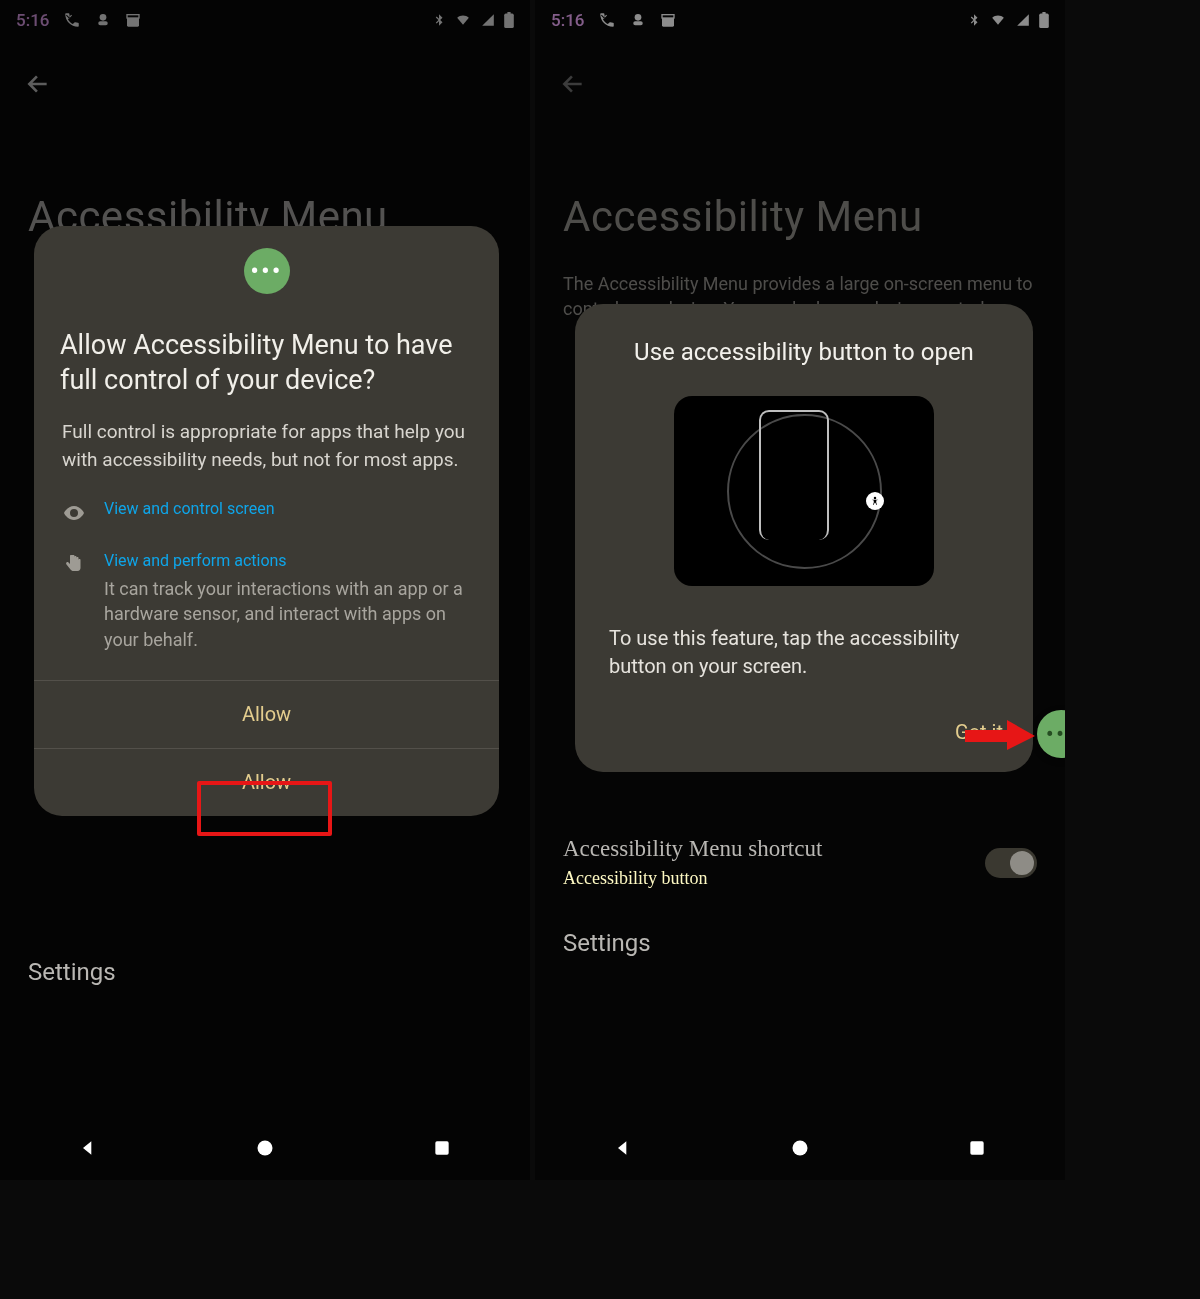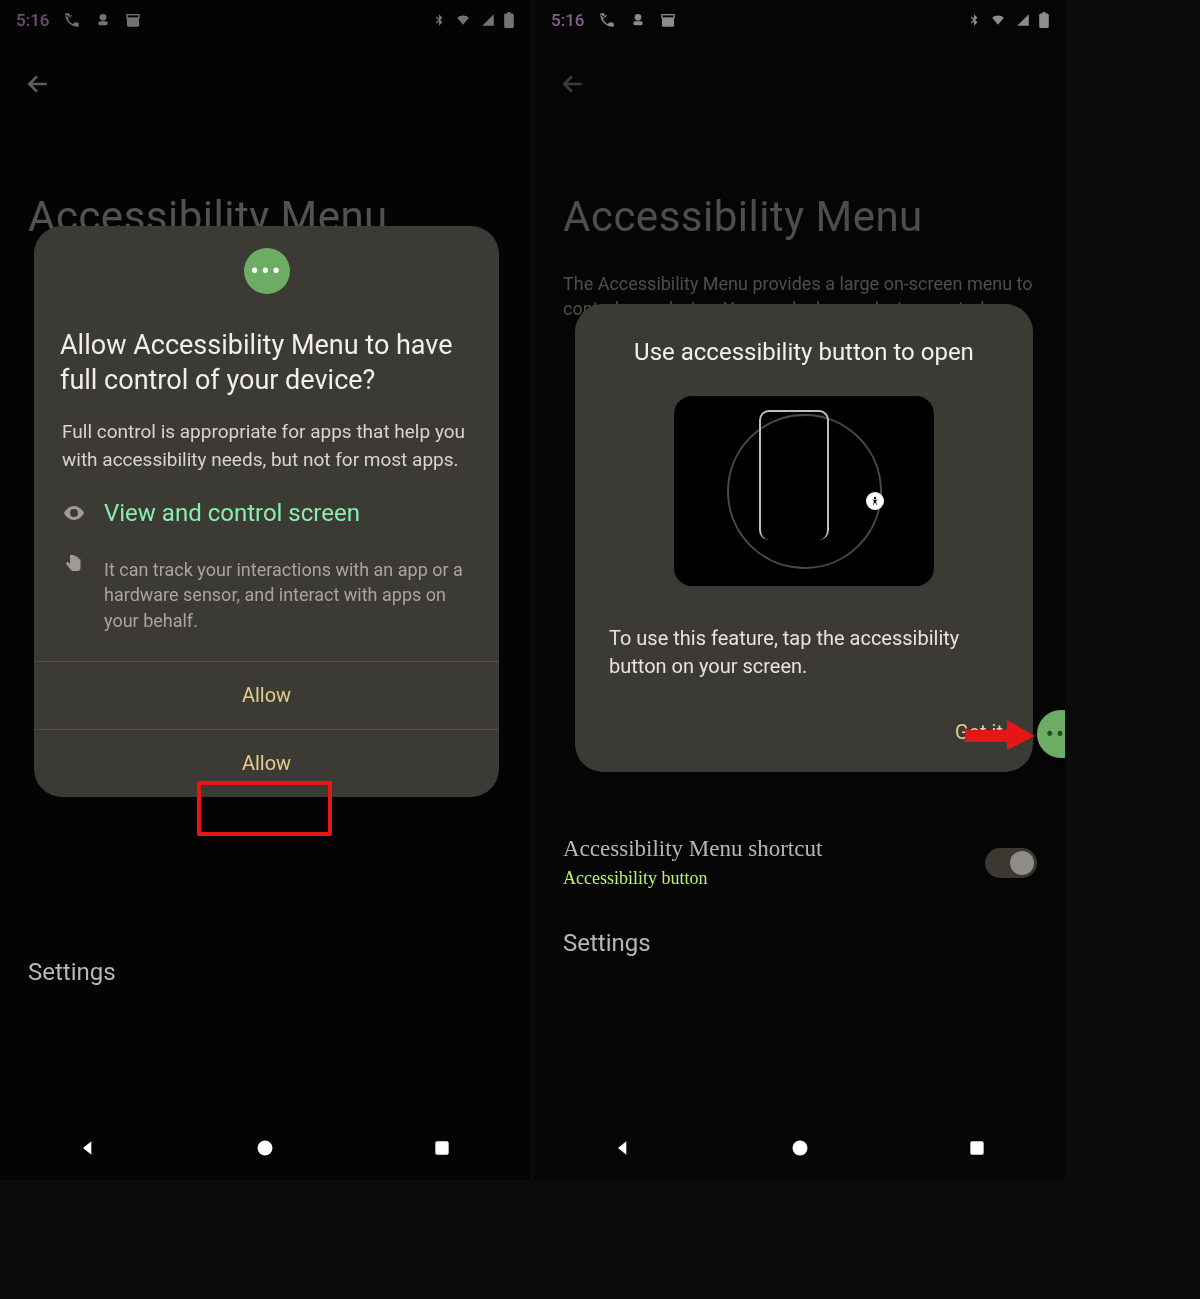--- a/index.html
+++ b/index.html
@@ -63,21 +63,21 @@
   }
   .shortcut-row {
     display:flex;
     align-items:center;
     justify-content:space-between;
     margin:0 28px;
     padding:12px 0;
     font-family:Liberation Serif, serif;
   }
   .shortcut-title { color:#b9b7b3; font-size:23px; }
-  .shortcut-sub { color:#bef264; font-size:18px; margin-top:6px;}
+  .shortcut-sub { color:#fef9c3; font-size:18px; margin-top:6px;}
   .toggle {
     width:52px; height:30px; border-radius:15px;
     background:#3a3830;
     position:relative;
   }
   .toggle-knob {
     position:absolute; right:3px; top:3px;
     width:24px; height:24px; border-radius:50%;
     background:#8e8c86;
   }
@@ -115,21 +115,21 @@
     color:#d8d5cf;
     margin:20px 28px 26px;
     line-height:1.45;
   }
   .perm-item {
     display:flex;
     gap:18px;
     margin:22px 28px 0;
   }
   .perm-icon { width:24px; flex-shrink:0; color:#9e9b94; margin-top:2px; }
-  .perm-text .perm-title { font-size:24px; color:#86efac; }
+  .perm-text .perm-title { font-size:16px; color:#0ea5e9; }
   .perm-text .perm-desc { font-size:18px; color:#a8a59e; line-height:1.4; margin-top:6px; }
   .dlg-btns { margin-top:28px;border-radius:32px; }
   .dlg-btn {
     height:68px;
     border-top:1px solid #53504a;
     display:flex; align-items:center; justify-content:center;
     font-size:20px;
     color:#e3cd8e;
   }
   .red-box {
@@ -289,20 +289,21 @@
       </div>
     </div>
 
     <div class="perm-item">
       <div class="perm-icon">
         <svg width="24" height="24" viewBox="0 0 24 24" fill="#9e9b94">
             <path d="M9 2c-.6 0-1 .4-1 1v8l-1.5-1.5c-.6-.6-1.5-.6-2 0s-.6 1.5 0 2l4 5c.6.8 1.5 1.5 3 1.5h4c2 0 3-1.5 3-3V7c0-.6-.4-1-1-1s-1 .4-1 1V5c0-.6-.4-1-1-1s-1 .4-1 1V4c0-.6-.4-1-1-1s-1 .4-1 1V3c0-.6-.4-1-1-1z"></path>
           </svg>
       </div>
       <div class="perm-text">
+        <div class="perm-title">View and perform actions</div>
         <div class="perm-desc">It can track your interactions with an app or a hardware sensor, and interact with apps on your behalf.</div>
       </div>
     </div>
 
     <div class="dlg-btns">
       <div class="dlg-btn" style="position:relative;">Allow</div>
       <div class="dlg-btn">Allow</div>
     </div>
   </div>
 

